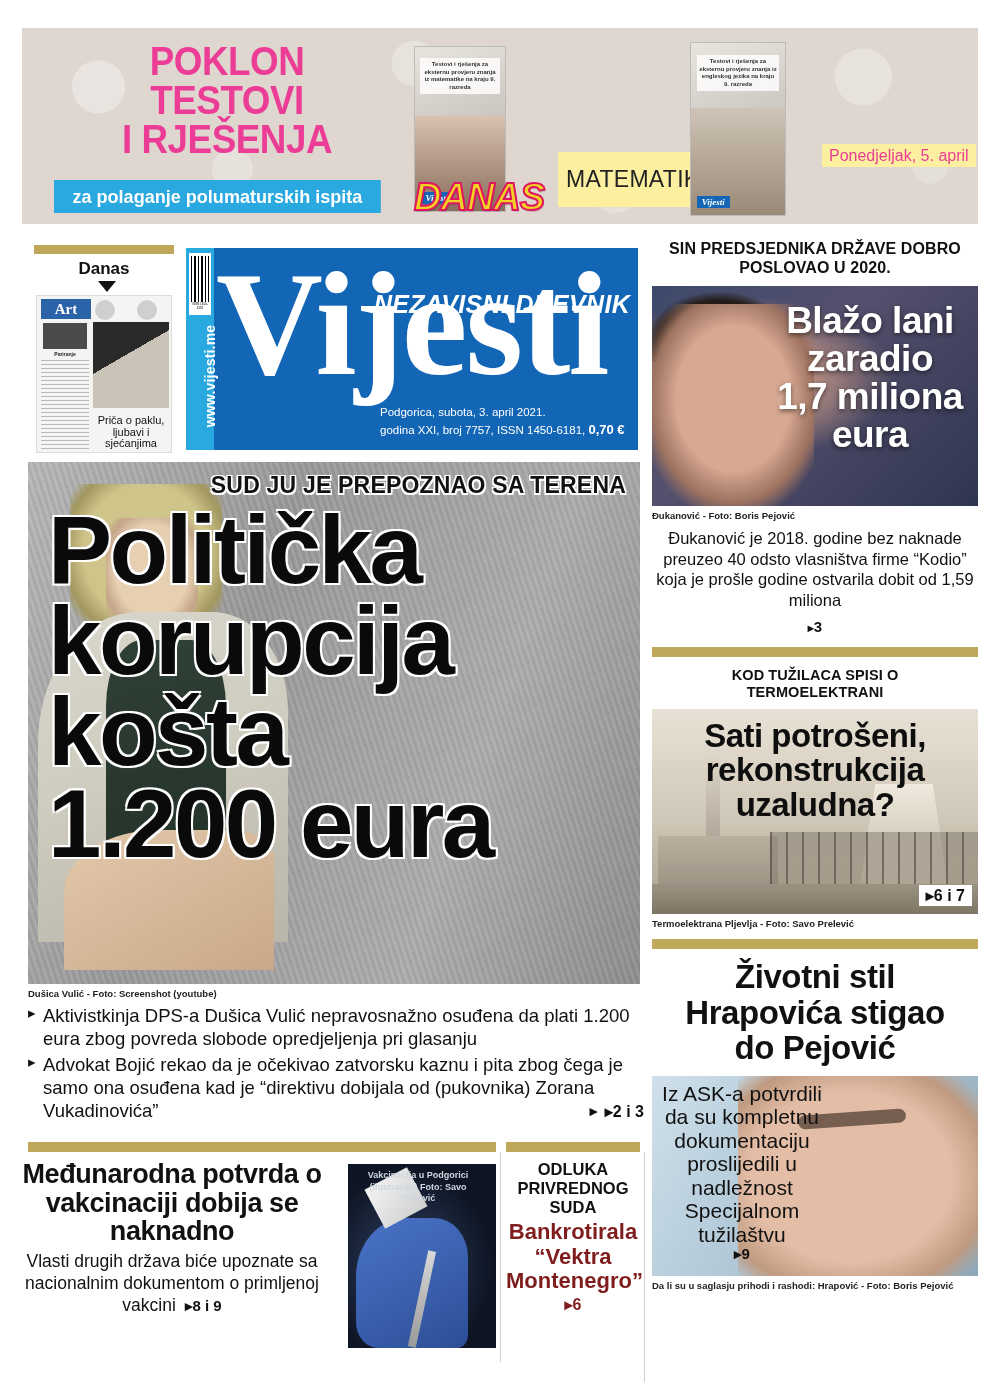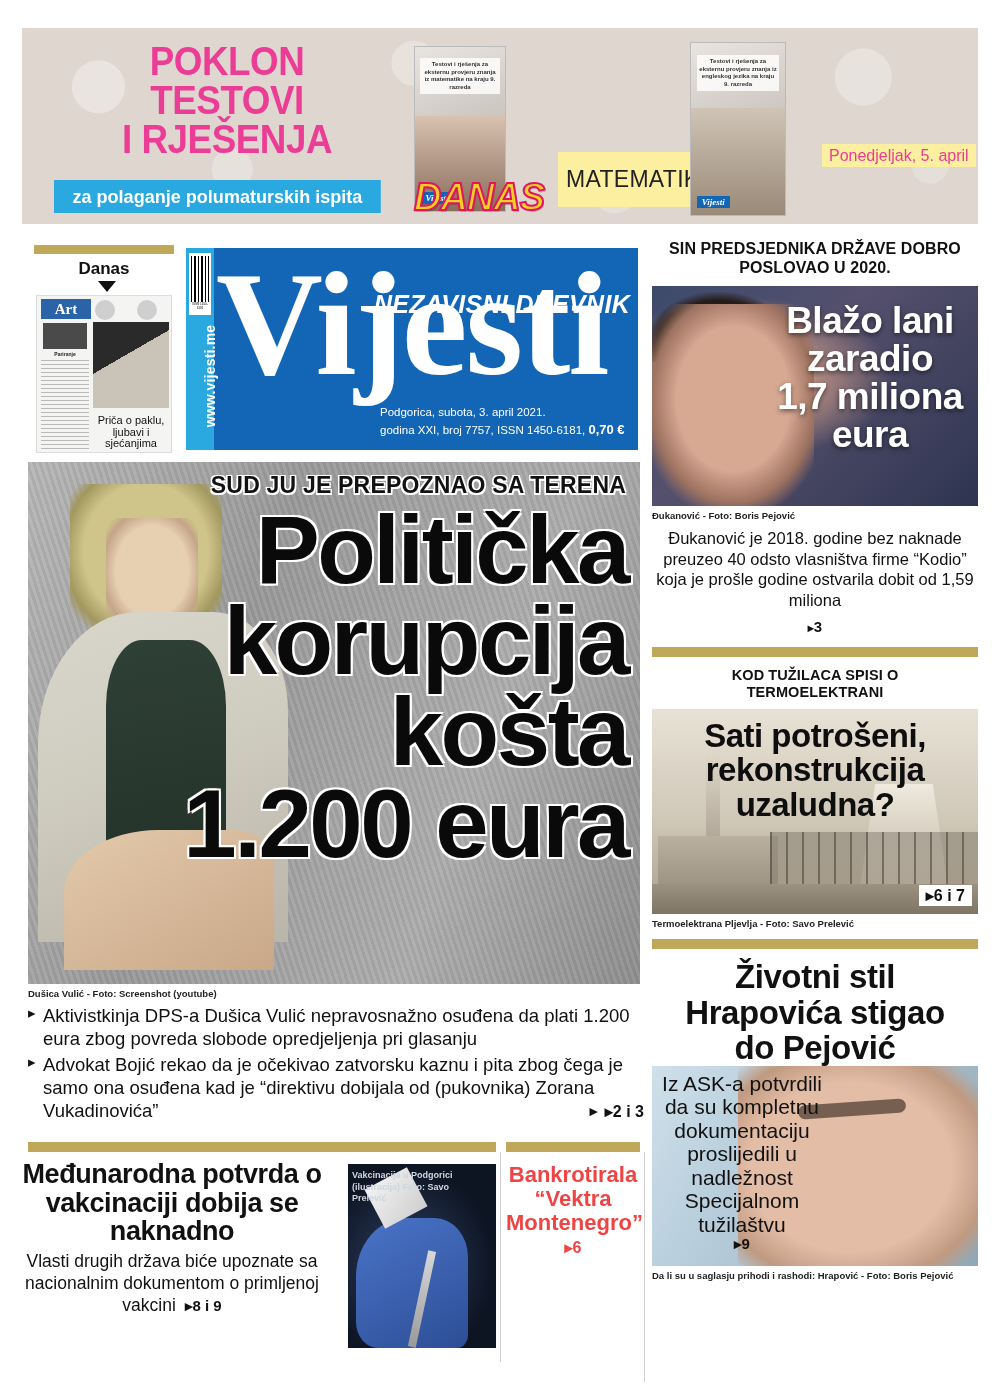--- a/index.html
+++ b/index.html
@@ -234,21 +234,21 @@
   }
   .page-tab {
     position: absolute; right: 6px; bottom: 8px;
     background: #fff; padding: 1px 7px; font-weight: 800; font-size: 16px; color: #111;
   }
   .zivotni {
     text-align: center; font-weight: 700; font-size: 33px;
     line-height: 1.08; color: #111; letter-spacing: -.4px; margin-top: 6px;
   }
   .pb-hrapovic {
-    height: 200px;
+    margin-top: 10px; height: 200px;
     background: linear-gradient(120deg,#cfe0ea 0%,#b9cfdd 30%,#8fa7b6 100%);
   }
   .pb-hrapovic .face2 {
     position: absolute; right: -10px; top: -14px; width: 250px; height: 230px;
     background: radial-gradient(ellipse at 45% 50%, #e3bda6 0 52%, #c09a80 72%, transparent 84%);
   }
   .pb-hrapovic .brow {
     position: absolute; right: 72px; top: 36px; width: 108px; height: 14px;
     background: rgba(60,45,35,.65); border-radius: 8px; transform: rotate(-4deg);
   }
@@ -293,21 +293,21 @@
     border-radius: 45% 20% 0 0;
   }
   .lead-kicker {
     position: absolute; right: 14px; top: 10px;
     color: #111; font-weight: 800; font-size: 23px; letter-spacing: .2px;
     text-shadow:
       -1.5px -1.5px 0 #fff, 1.5px -1.5px 0 #fff, -1.5px 1.5px 0 #fff, 1.5px 1.5px 0 #fff;
   }
   .lead-head {
     position: absolute; right: 12px; top: 42px; width: 580px;
-    text-align: right; color: #0a0a0a; font-weight: 800;
+    color: #0a0a0a; font-weight: 800;
     font-size: 96px; line-height: 0.95; letter-spacing: -2.5px;
     text-shadow:
       -2px -2px 0 #fff, 2px -2px 0 #fff, -2px 2px 0 #fff, 2px 2px 0 #fff,
       0 0 3px rgba(255,255,255,.9);
   }
   .lead-head .last { white-space: nowrap; }
   .lead-credit {
     position: absolute; left: 28px; top: 988px;
     font-size: 9.5px; font-weight: 700; color: #222;
   }
@@ -347,25 +347,25 @@
   .bot-vacphoto .vial {
     position: absolute; left: 24px; top: 12px; width: 48px; height: 44px;
     background: linear-gradient(150deg,#f3f3f3,#cfcfcf); transform: rotate(-28deg);
   }
   .bot-vacphoto .syringe {
     position: absolute; left: 70px; top: 86px; width: 8px; height: 98px;
     background: linear-gradient(180deg,#d8d8d8,#9a9a9a); transform: rotate(12deg);
   }
   .bot-vacphoto .cap {
     position: absolute; left: 4px; top: 6px; right: 12px;
-    text-align: left; color: #cfd6de; font-size: 9px; line-height: 1.3; font-weight: 700;
+    text-align: center; color: #cfd6de; font-size: 9px; line-height: 1.3; font-weight: 700;
   }
   .bot-col-2 { position: absolute; left: 506px; top: 1160px; width: 134px; text-align: center; }
   .bot-col2-kicker { font-weight: 700; font-size: 16.5px; line-height: 1.16; color: #111; }
-  .bot-col2-head { font-weight: 700; font-size: 22px; line-height: 1.1; color: #ef4444; margin-top: 3px; }
+  .bot-col2-head { font-weight: 700; font-size: 22px; line-height: 1.1; color: #7f1d1d; margin-top: 3px; }
 
   .sep-v { position: absolute; background: #cfcfcf; width: 1px; }
 </style>
 </head>
 <body>
 
 <div id="page">
 
   <div class="ad-banner">
     <div class="doodles"></div>
@@ -538,20 +538,21 @@
   </div>
 
   <div class="bot-vacphoto">
     <div class="glove"></div>
     <div class="vial"></div>
     <div class="syringe"></div>
     <div class="cap">Vakcinacija u Podgorici (ilustracija) Foto: Savo Prelević</div>
   </div>
 
   <div class="bot-col-2">
+    <div class="bot-col2-kicker">ODLUKA PRIVREDNOG SUDA</div>
     <div class="bot-col2-head">
       <div>Bankrotirala</div>
       <div>“Vektra</div>
       <div>Montenegro”</div>
     </div>
     <div class="bot-col2-head pagearrow" style="font-size:16px">▸<span>6</span></div>
   </div>
 
   <div class="sep-v" style="left:644px; top:1152px; height:230px;"></div>
   <div class="sep-v" style="left:500px; top:1152px; height:210px;"></div>

